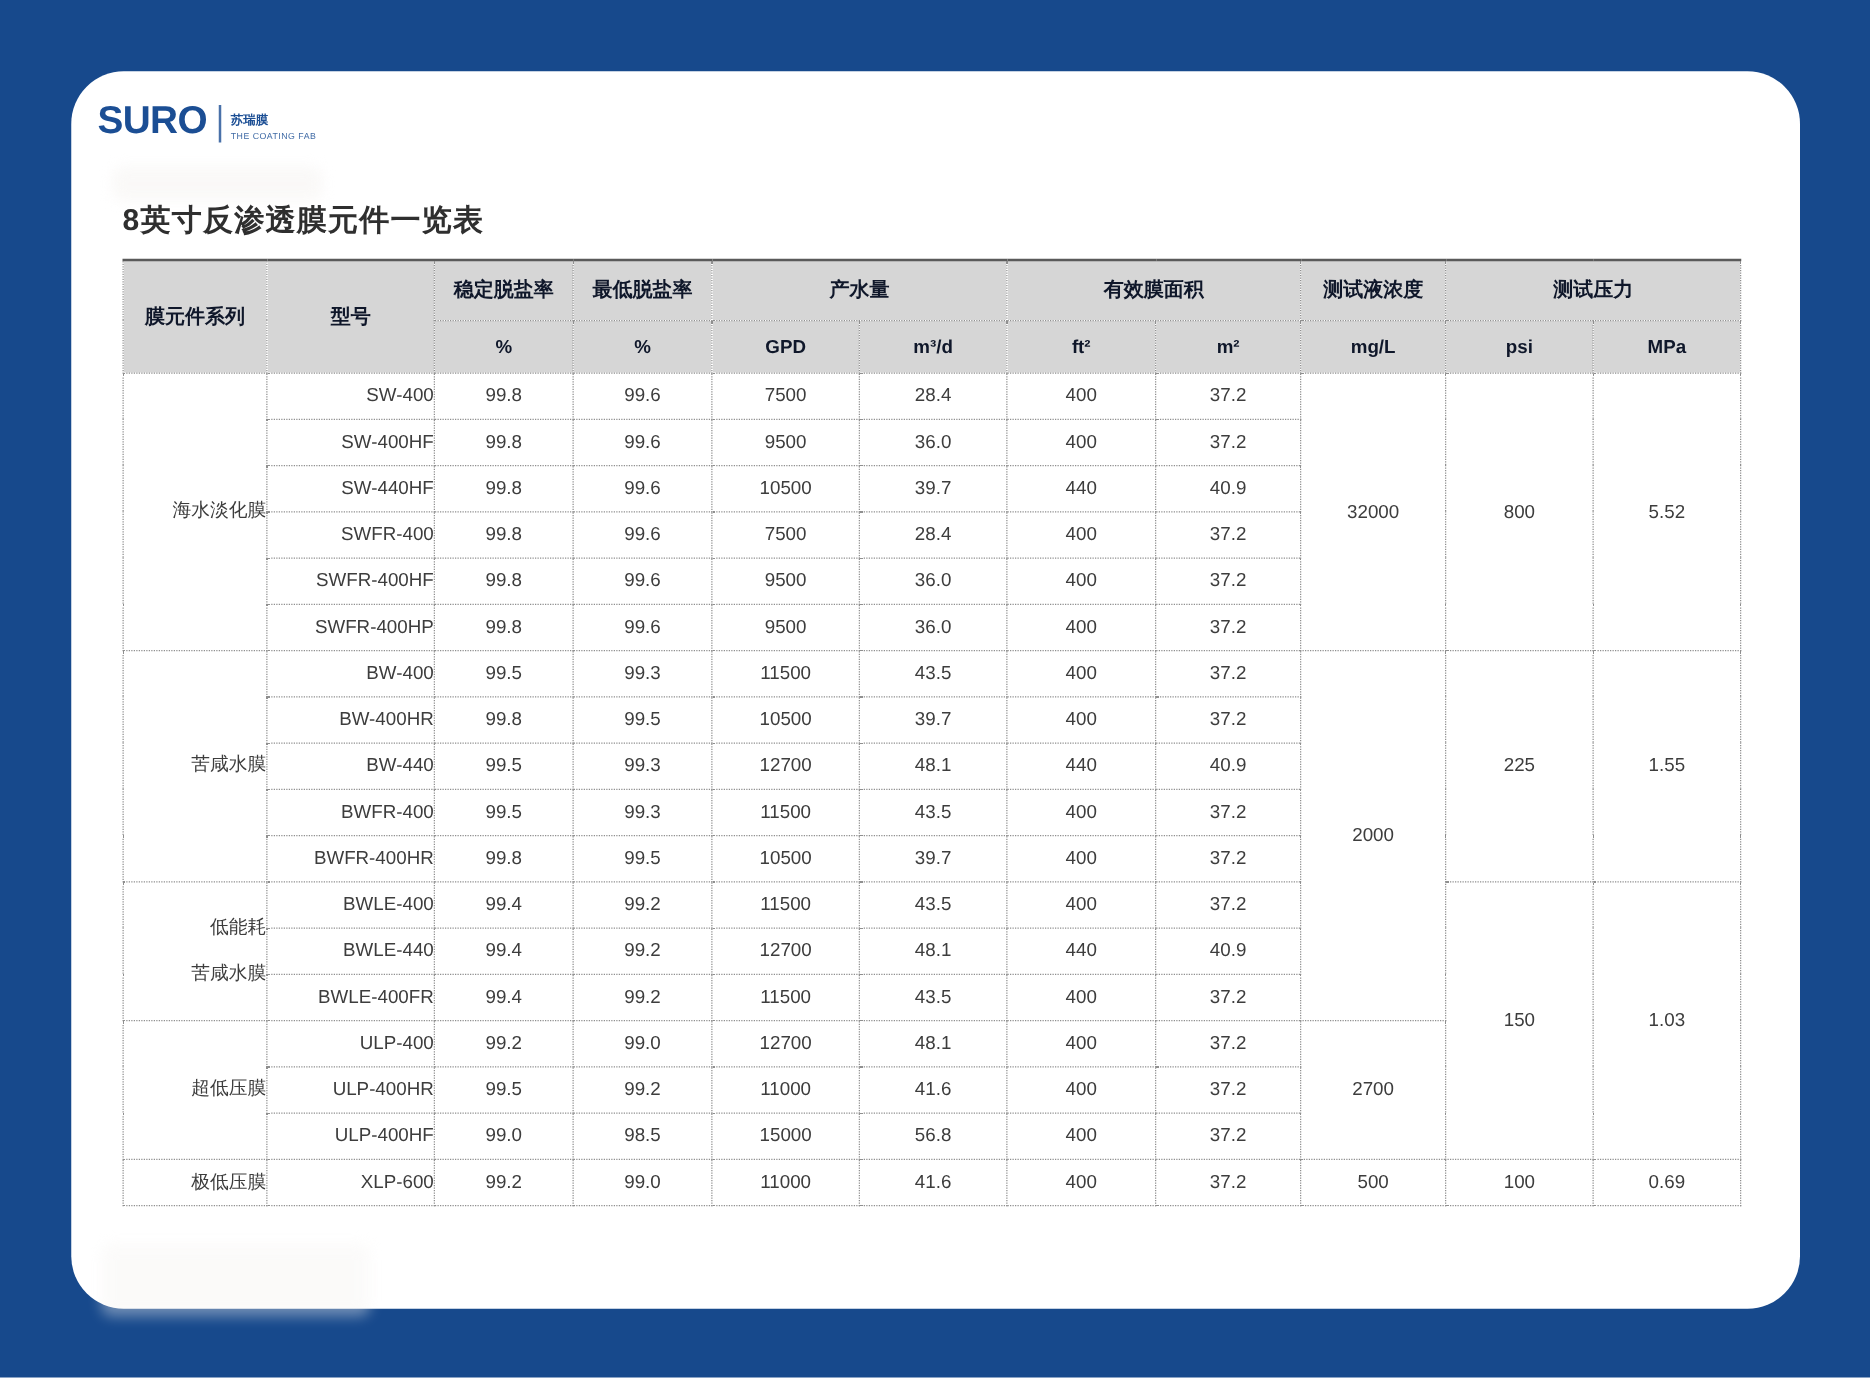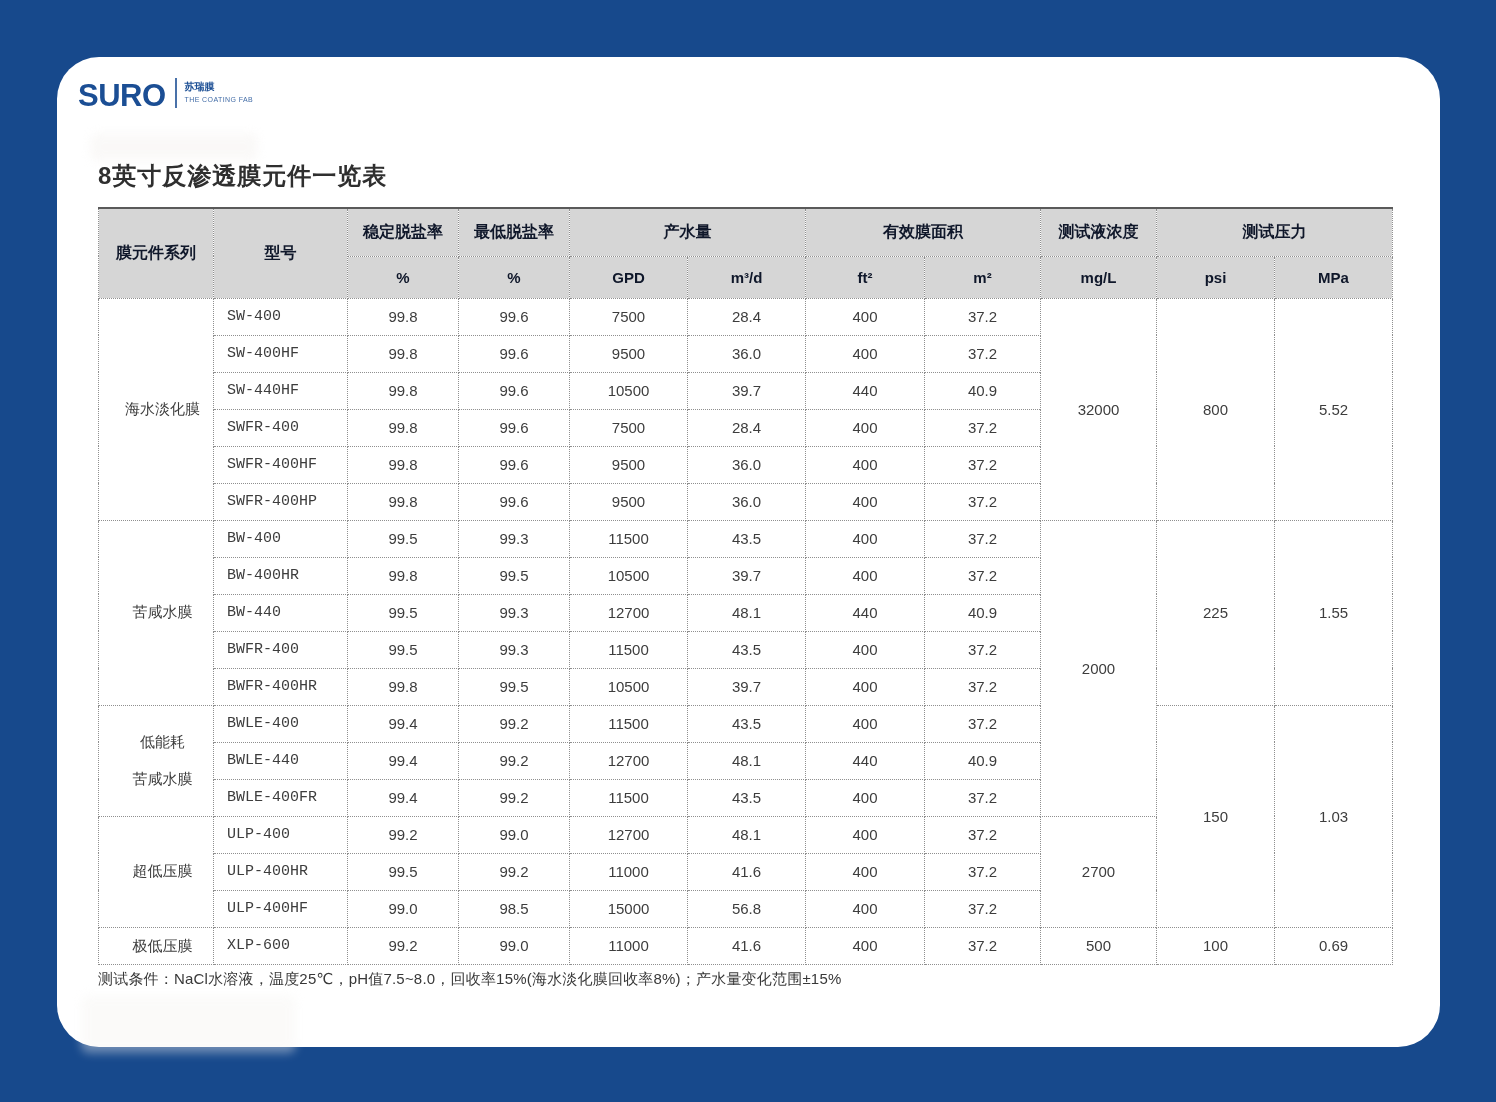--- a/index.html
+++ b/index.html
@@ -17,21 +17,21 @@
     background: #ffffff;
     border-radius: 42px;
   }
   
   .wm { position: absolute; background: #f6f4f2; opacity: .55; border-radius: 8px; filter: blur(5px); }
   .wm-top { left: 33px; top: 76px; width: 168px; height: 28px; }
   .wm-bottom { left: 24px; top: 938px; width: 215px; height: 58px; opacity: .4; }
 
   .logo {
     position: absolute; left: 21px; top: 21px;
-    display: flex; align-items: flex-start;
+    display: flex; align-items: flex-end;
     color: #1b4e94;
   }
   .logo-main {
     font-size: 31px; font-weight: 800; letter-spacing: -0.5px;
   }
   .logo-divider {
     width: 2px; height: 30px; background: #1b4e94; opacity: .8;
     margin: 0 8px 0 9px;
   }
   .logo-right { display: flex; flex-direction: column; justify-content: center; }
@@ -63,23 +63,23 @@
     background: #d6d6d6;
     font-weight: 700;
     color: #0f172a;
   }
   .spec-table thead tr.hrow1 { height: 48px; }
   .spec-table thead tr.hrow1 th { font-size: 16px; }
   .spec-table thead tr.hrow2 { height: 42px; }
   .spec-table thead tr.hrow2 th { font-size: 15px; }
   .spec-table thead tr.hrow1 th { border-top: 2px solid #5a5a5a; }
   .spec-table tbody tr { height: 37px; background: #ffffff; }
-  td.series { text-align: center; padding-left: 13px; }
+  td.series { text-align: right; padding-left: 13px; }
   td.series .series-line { line-height: 2.45; }
-  td.model { text-align: left; padding-left: 13px; font-family: Liberation Mono, monospace; }
+  td.model { text-align: right; padding-left: 13px; }
 
   .note {
     position: absolute; left: 41px; top: 913px; width: 1294px;
     font-size: 15px; color: #383838;
     letter-spacing: .2px;
   }
 </style>
 </head>
 <body>
 
@@ -324,14 +324,13 @@
             <td class="num">400</td>
             <td class="num">37.2</td>
             <td class="num" rowspan="1">500</td>
             <td class="num" rowspan="1">100</td>
             <td class="num" rowspan="1">0.69</td>
           </tr>
         </tbody>
     </table>
   </div>
 
-  <p class="note">测试条件：NaCl水溶液，温度25℃，pH值7.5~8.0，回收率15%(海水淡化膜回收率8%)；产水量变化范围±15%</p>
 </div>
 
 </body></html>

